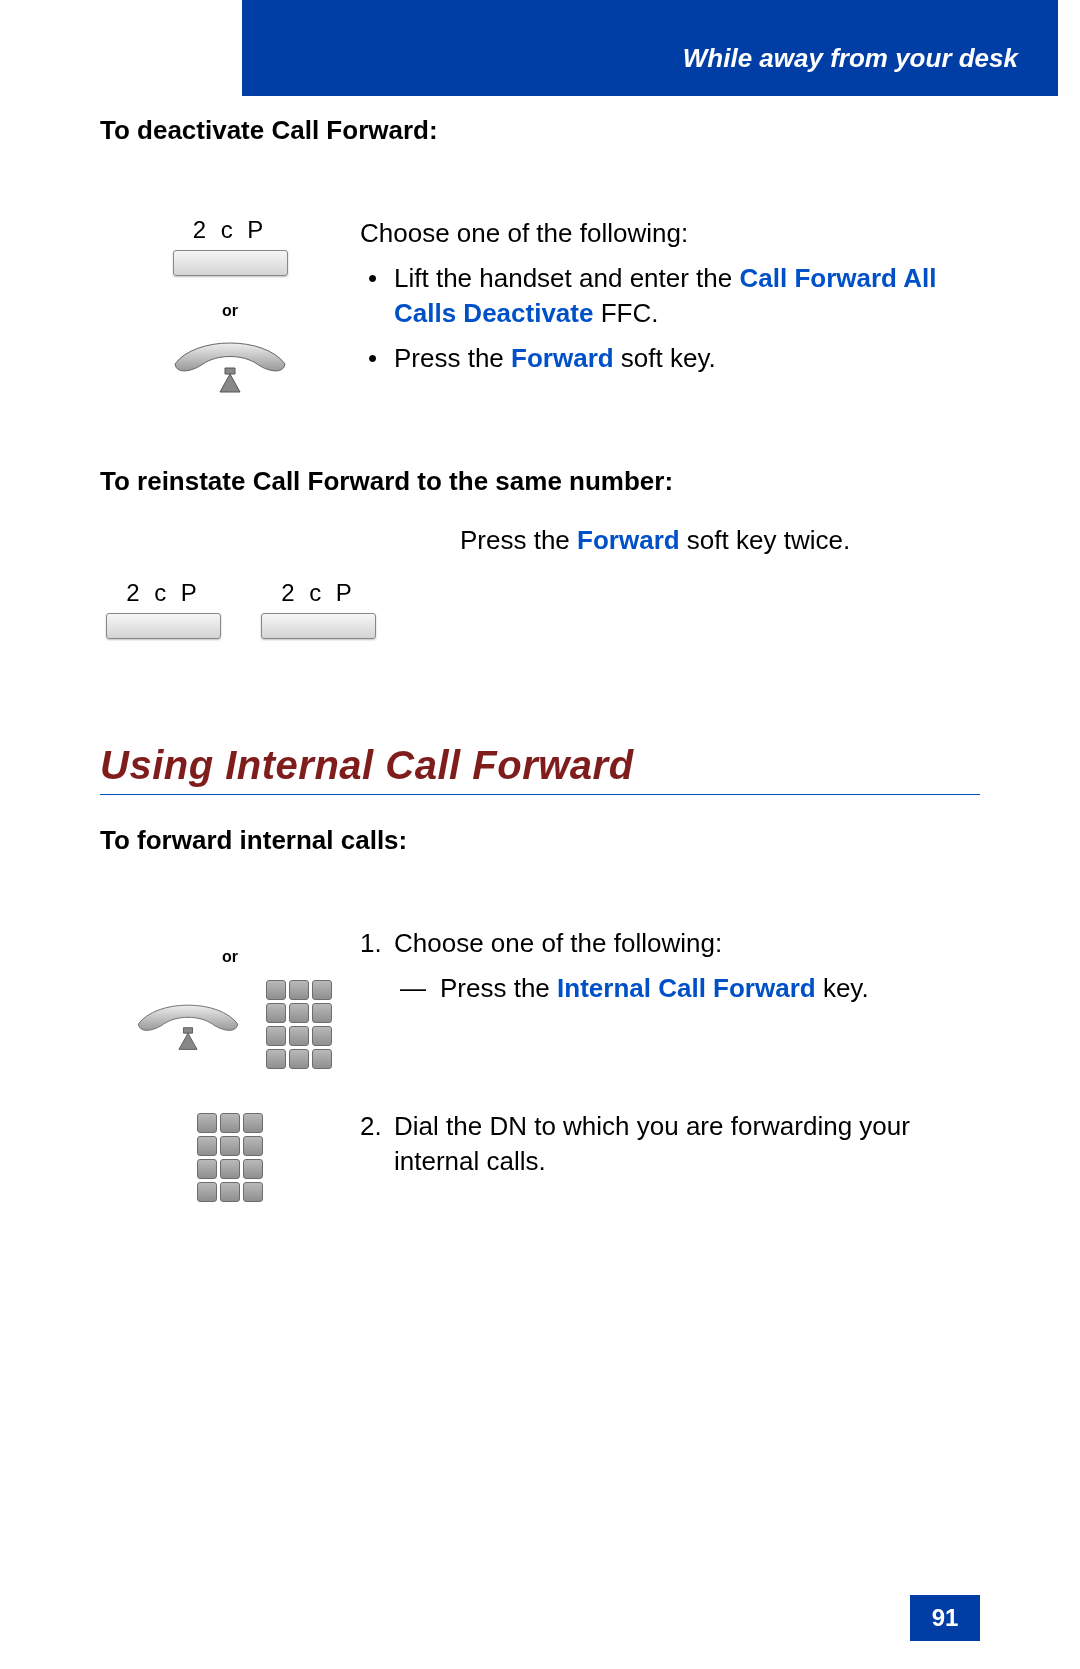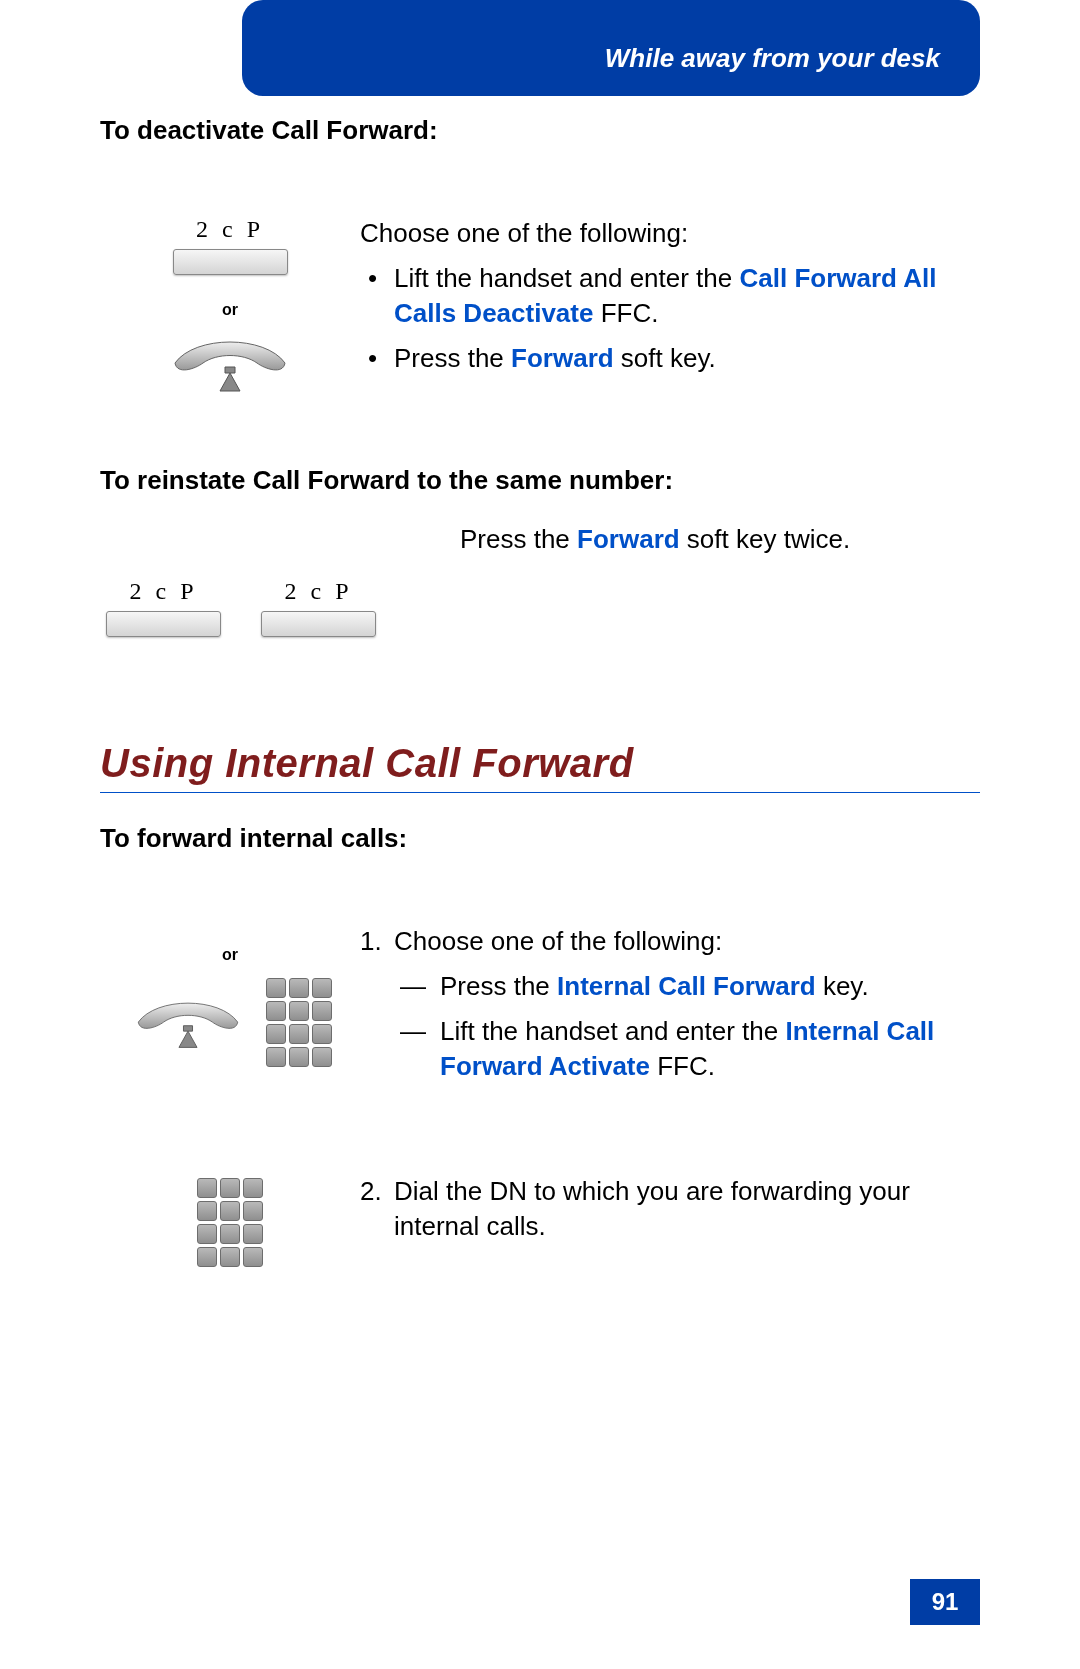--- a/index.html
+++ b/index.html
@@ -8,46 +8,45 @@
     height: 1669px;
     background: #fff;
     font-family: Arial, Helvetica, sans-serif;
     position: relative;
     color: #000;
   }
   .header-band {
     position: absolute;
     top: 0;
     left: 242px;
-    width: 738px;
+    width: 816px;
     height: 96px;
     background: #003DA5;
     display: flex;
     align-items: flex-end;
     justify-content: flex-end;
     padding: 0 40px 22px 0;
-    border-radius: 21px;
   }
   .header-text {
     color: #fff;
     font-weight: bold;
     font-size: 26px;
     font-style: italic;
   }
   .content {
     position: absolute;
     top: 115px;
     left: 100px;
     width: 880px;
   }
   .bold { font-weight: bold; font-size: 26px; }
   .row { display: flex; align-items: flex-start; }
   .left-col { width: 260px; flex-shrink: 0; text-align: center; }
   .right-col { flex: 1; font-size: 26px; line-height: 1.35; }
-  .softkey-label { font-size: 24px; letter-spacing: 4px; margin-bottom: 6px; font-family: Liberation Serif, serif; }
+  .softkey-label { font-size: 24px; letter-spacing: 4px; margin-bottom: 6px; }
   .softkey-btn {
     width: 115px; height: 26px;
     background: linear-gradient(#f6f6f6,#d4d4d4);
     border: 1px solid #888;
     border-radius: 3px;
     display: inline-block;
     box-shadow: 0 1px 2px rgba(0,0,0,.25);
   }
   .or-text { font-weight: bold; font-size: 16px; margin: 22px 0 14px 0; }
   .h2 {
@@ -89,21 +88,21 @@
     width: 50px; height: 22px;
     background: linear-gradient(#f6f6f6,#d4d4d4);
     border: 1px solid #888;
     border-radius: 3px;
     vertical-align: middle;
   }
   .handset-wrap { display:flex; flex-direction:column; align-items:center; gap:10px;}
   .handset-row { display:flex; align-items:center; gap:18px; justify-content:center;}
   .page-num-box {
     position: absolute;
-    bottom: 44px;
+    bottom: 28px;
     right: 100px;
     width: 70px; height: 46px;
     background: #003DA5;
     color: #fff;
     font-weight: bold;
     font-size: 24px;
     display: flex;
     align-items: center;
     justify-content: center;
   }
@@ -207,21 +206,20 @@
         </span>
       </div>
     </div>
     <div class="right-col">
       <ol class="steps">
         <li>
           <span class="num">1.</span>
           <span>Choose one of the following:</span>
           <ul class="dash-list">
             <li><span>Press the </span><span class="link">Internal Call Forward</span><span> key.</span></li>
-            <li><span>Lift the handset and enter the </span><span class="link">Internal Call Forward Activate</span><span> FFC.</span></li>
           </ul>
         </li>
       </ol>
     </div>
   </div>
 
   <div style="height:40px"></div>
 
   <div class="row">
     <div class="left-col">

